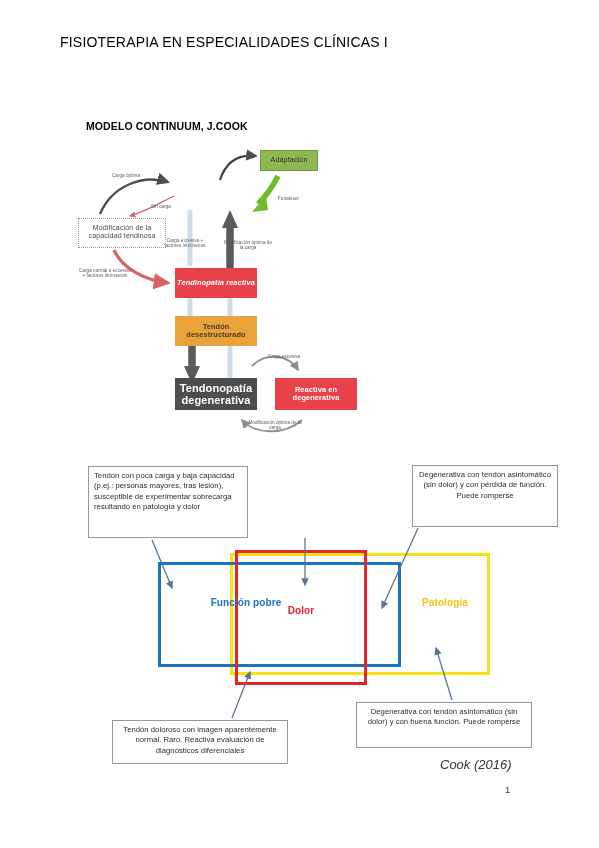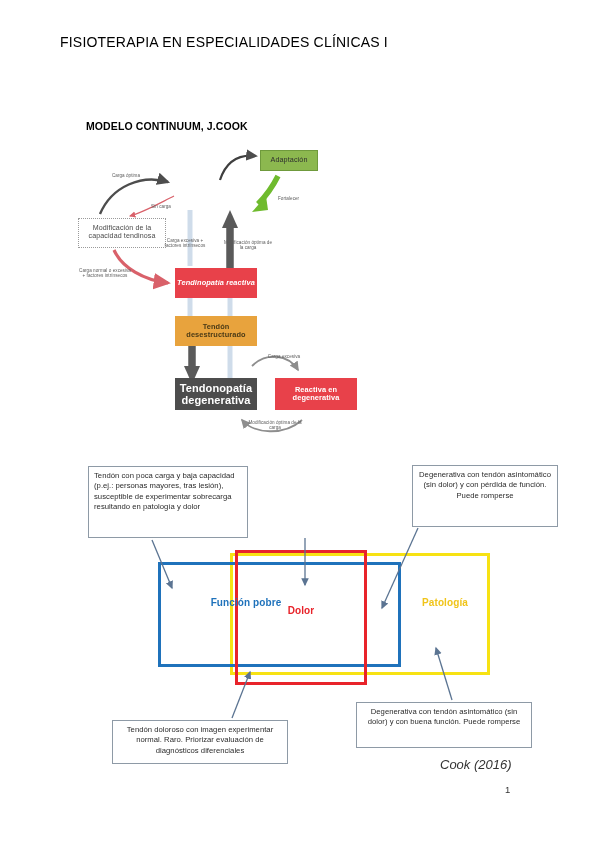--- a/index.html
+++ b/index.html
@@ -266,21 +266,21 @@
     <div class="edge-label lbl-fortalecer">Fortalecer</div>
     <div class="edge-label lbl-carga-normal">Carga normal o excesiva + factores intrínsecos</div>
     <div class="edge-label lbl-carga-exc">Carga excesiva + factores intrínsecos</div>
     <div class="edge-label lbl-modif-optima">Modificación óptima de la carga</div>
     <div class="edge-label lbl-carga-exc2">Carga excesiva</div>
     <div class="edge-label lbl-modif-optima2">Modificación óptima de la carga</div>
   </div>
 
   <div class="callout cb-1">Tendón con poca carga y baja capacidad (p.ej.: personas mayores, tras lesión), susceptible de experimentar sobrecarga resultando en patología y dolor</div>
   <div class="callout cb-3 center">Degenerativa con tendón asintomático (sin dolor) y con pérdida de función. Puede romperse</div>
-  <div class="callout cb-4 center">Tendón doloroso con imagen experimentar normal. Raro. Priorizar evaluación de diagnósticos diferenciales</div>
+  <div class="callout cb-4 center">Tendón doloroso con imagen aparentemente normal. Raro. Reactiva evaluación de diagnósticos diferenciales</div>
   <div class="callout cb-5 center">Degenerativa con tendón asintomático (sin dolor) y con buena función. Puede romperse</div>
 
   <div id="venn">
     <div class="rect rect-yellow"></div>
     <div class="rect rect-blue"></div>
     <div class="rect rect-red"></div>
     <div class="venn-label vl-funcion">Función pobre</div>
     <div class="venn-label vl-dolor">Dolor</div>
     <div class="venn-label vl-patologia">Patología</div>
   </div>

